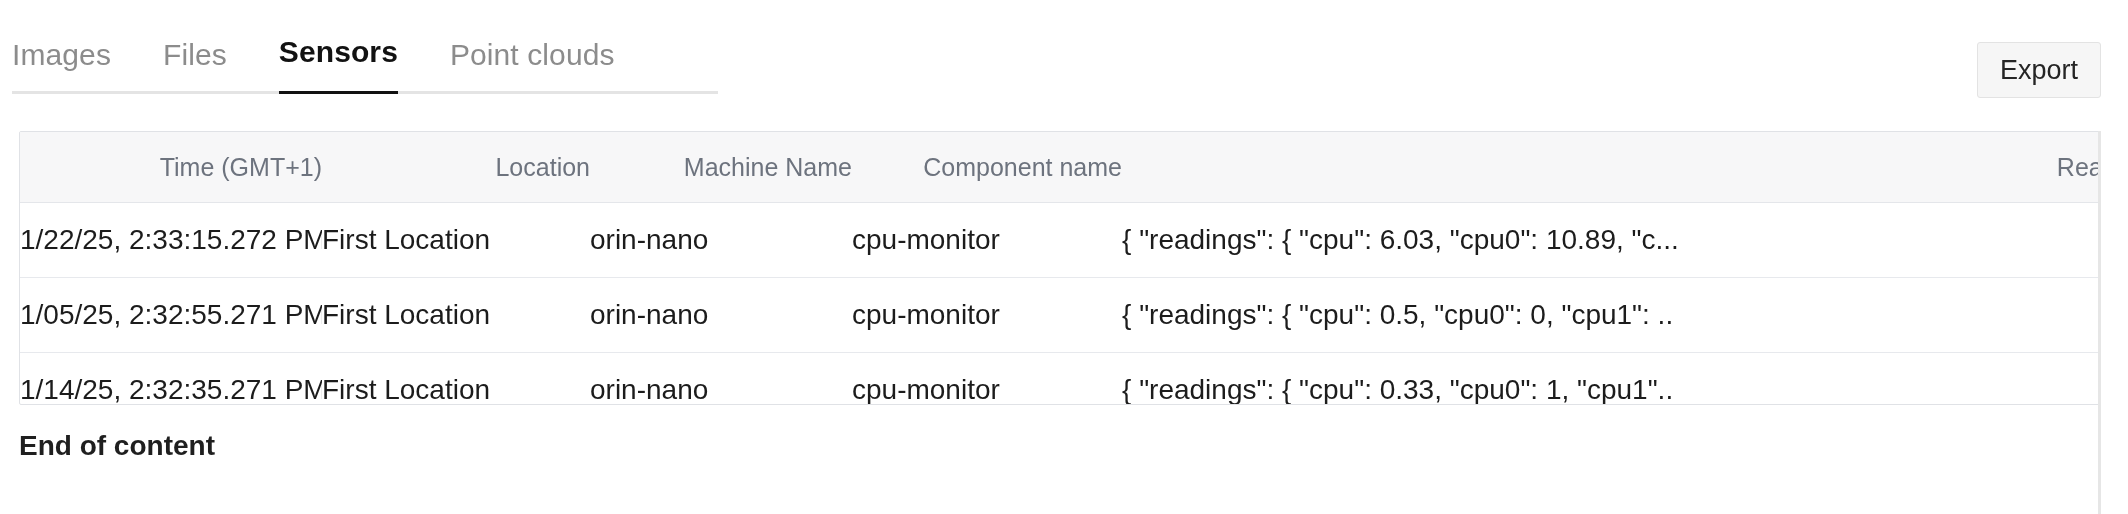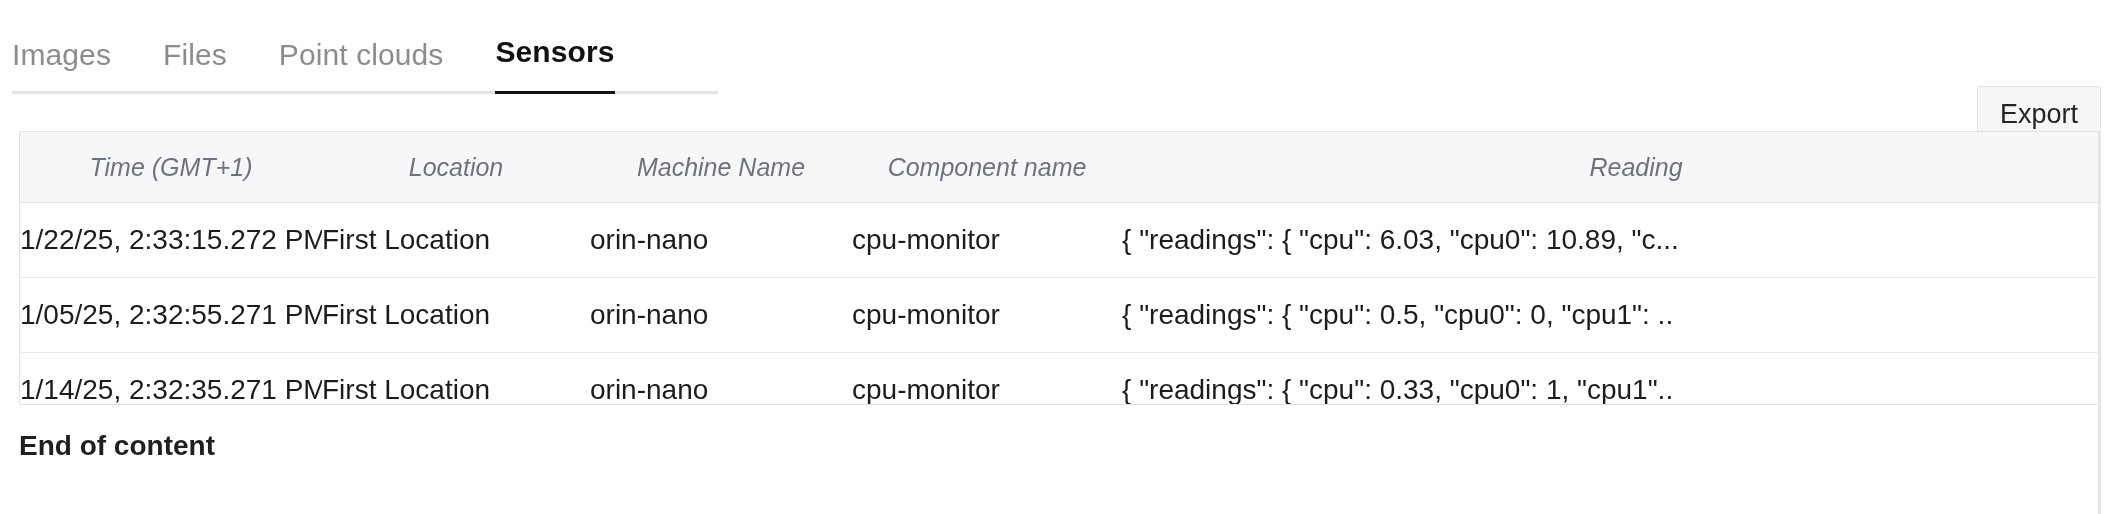--- a/index.html
+++ b/index.html
@@ -66,21 +66,20 @@
     border: 1px solid #e3e3e3;
     border-radius: 3px;
     color: #252525;
     font-size: 27px;
     font-family: "Liberation Sans", sans-serif;
     display: flex;
     align-items: center;
     justify-content: center;
     cursor: pointer;
     box-sizing: border-box;
-    margin-top: 44px;
   }
 
   
   .table-wrap {
     position: absolute;
     left: 19px;
     top: 131px;
     width: 2081px;
     height: 274px;
     border: 1px solid #e0e2e6;
@@ -92,27 +91,26 @@
   table.sensors {
     border-collapse: collapse;
     width: 2130px;
     table-layout: fixed;
   }
   table.sensors thead th {
     background: #f7f7f8;
     color: #6d737e;
     font-weight: normal;
     font-size: 25px;
-    text-align: center;
+    text-align: right;
     padding: 0;
     height: 70px;
     vertical-align: middle;
     border-bottom: 1px solid #e4e6ea;
     white-space: nowrap;
-    font-style: italic;
   }
   table.sensors tbody td {
     font-size: 28px;
     color: #1c1c1c;
     text-align: left;
     padding: 0;
     height: 74px;
     vertical-align: middle;
     border-bottom: 1px solid #e7e9ed;
     white-space: nowrap;
@@ -161,22 +159,22 @@
   }
 </style>
 </head>
 <body>
 
 <div class="page">
 
   <div class="tabbar">
     <button class="tab">Images</button>
     <button class="tab">Files</button>
+    <button class="tab active">Sensors</button>
     <button class="tab">Point clouds</button>
-    <button class="tab active">Sensors</button>
   </div>
 
   <button class="export-btn">Export</button>
 
   <div class="table-wrap">
     <table class="sensors">
       <colgroup>
         <col class="c-time">
         <col class="c-location">
         <col class="c-machine">

